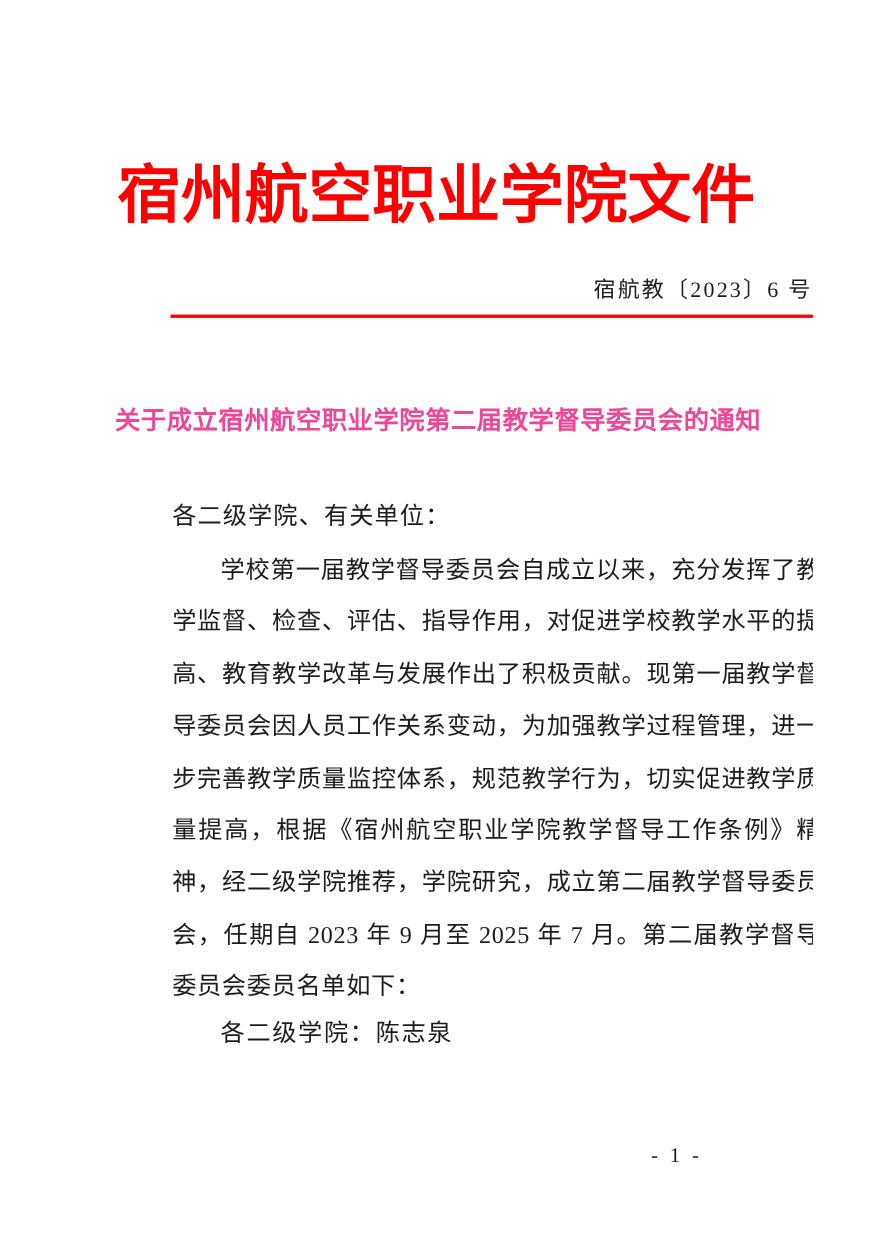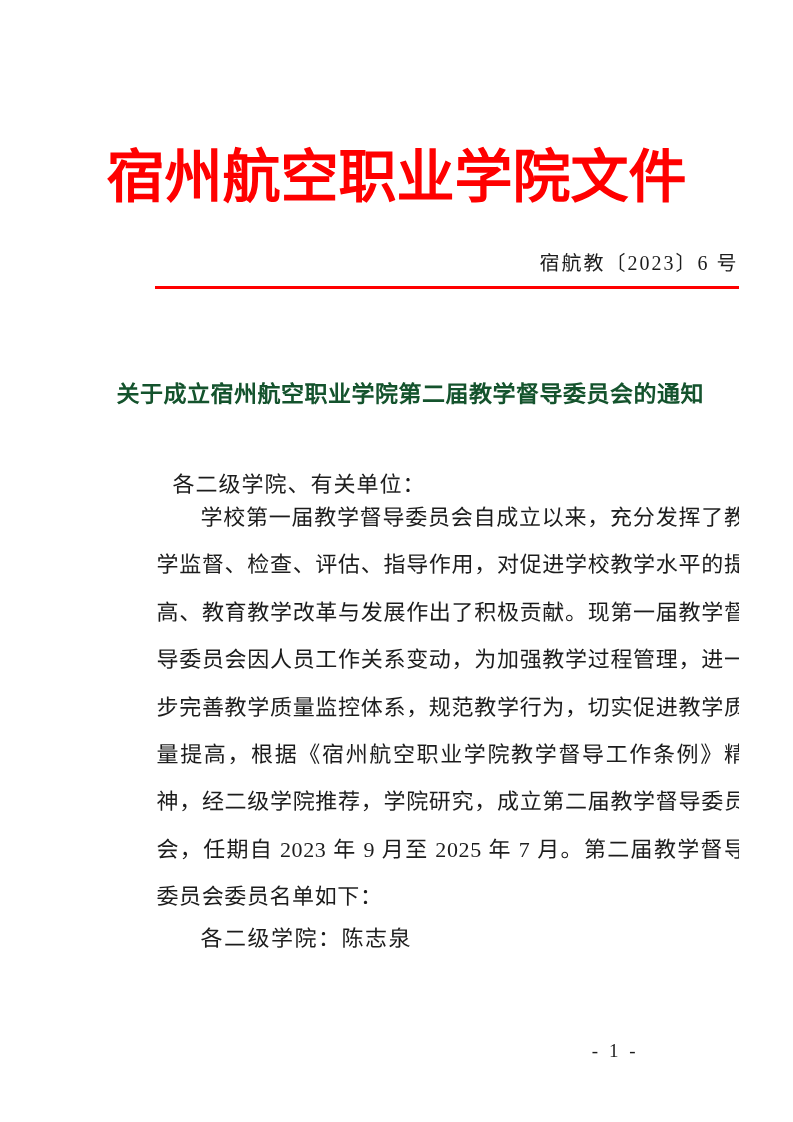--- a/index.html
+++ b/index.html
@@ -53,33 +53,33 @@
     left:100px;
     width:593px;
     height:3px;
     background:var(--accent_red);
   }
   .doc-title{
     position:absolute;
     top:363px;
     left:50px;
     right:50px;
-    margin:12px;
+    margin:0;
     text-align:left;
     font-size:23px;
     font-weight:bold;
     letter-spacing:0.5px;
-    color:#14532d;
+    color:#ec4899;
     white-space:nowrap;
   }
   .salutation{
     position:absolute;
     top:450px;
     left:102px;
-    margin:16px;
+    margin:0;
     font-size:22px;
     letter-spacing:1px;
   }
   .body-para{
     position:absolute;
     top:494px;
     left:102px;
     width:590px;
     margin:0;
     font-size:22px;

